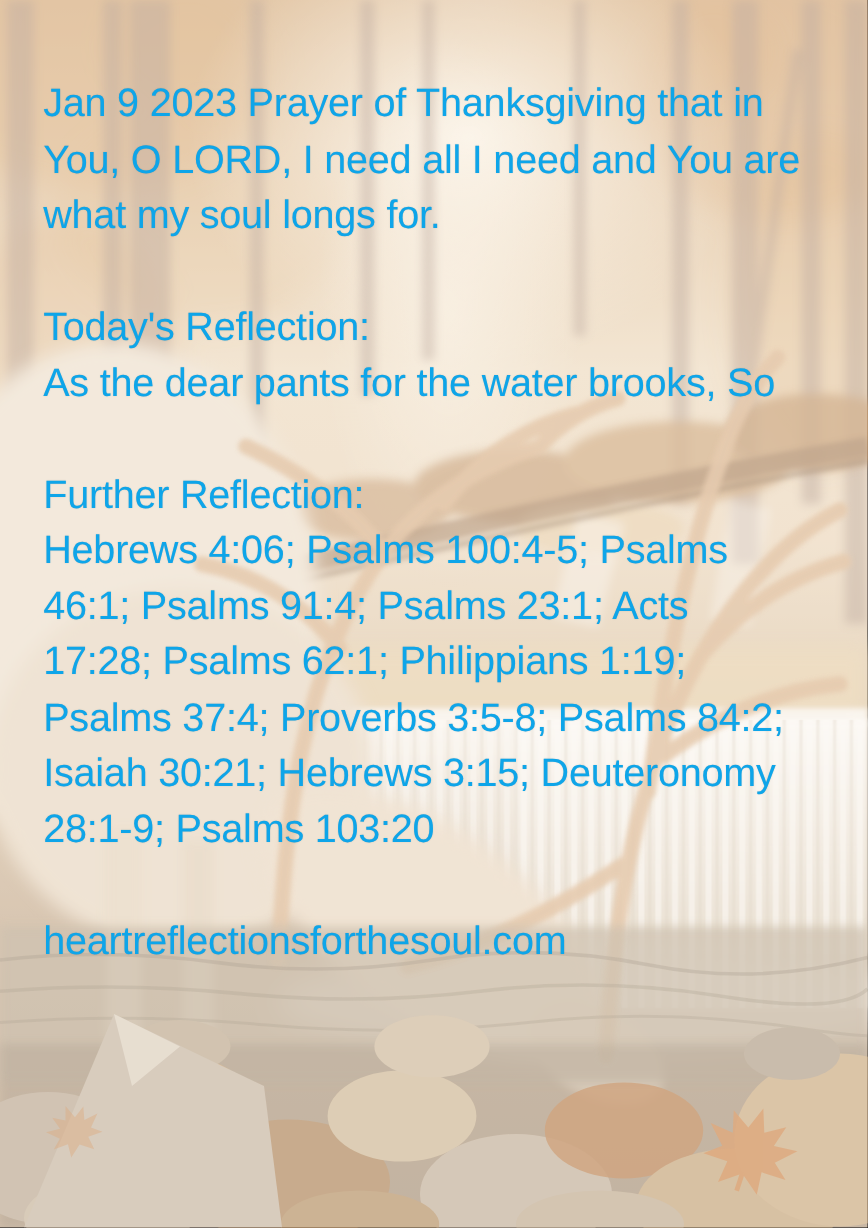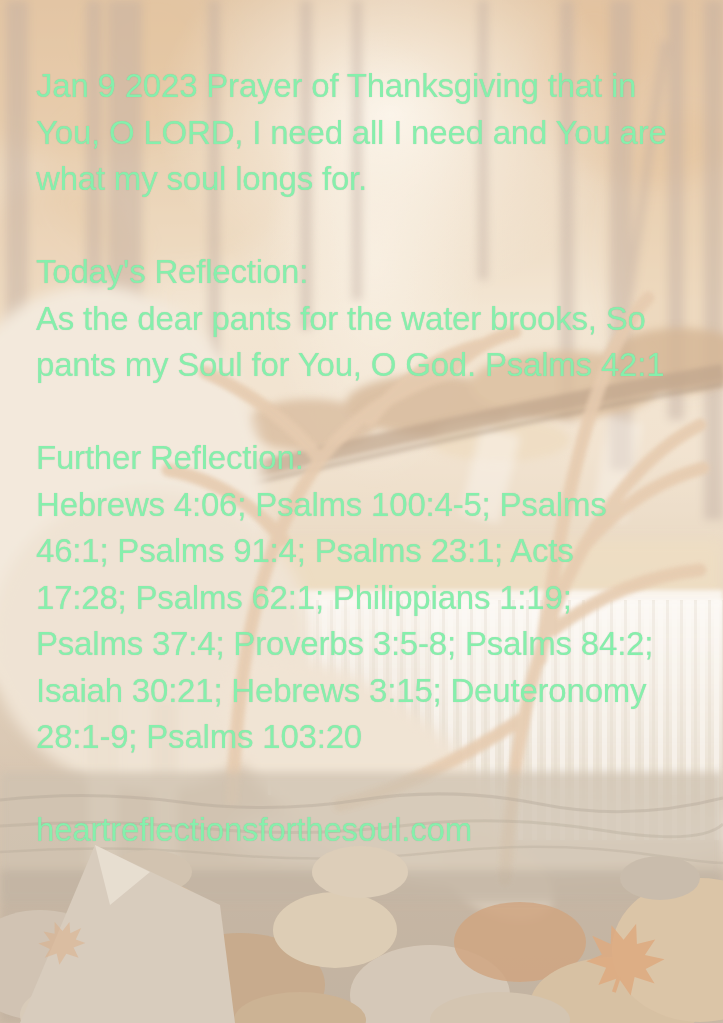--- a/index.html
+++ b/index.html
@@ -5,21 +5,21 @@
   html,body{margin:0;padding:0;background:#222;}
   .canvas{
     position:relative;width:723px;height:1023px;overflow:hidden;
     font-family:"Liberation Sans",sans-serif;
   }
   .scene{position:absolute;inset:0;}
   .scene svg{display:block;width:723px;height:1023px;}
   .text-layer{
     position:absolute;top:0;left:36px;right:26px;
     padding-top:63px;
-    color:#86efac;
+    color:#0ea5e9;
     font-size:33px;line-height:46.5px;font-weight:400;
     letter-spacing:-0.2px;
     text-shadow:0 0 1px rgba(76,67,55,0.25);
   }
   .para{margin:0 0 46.5px 0;}
   .line{white-space:nowrap;}
 </style>
 </head>
 <body>
 
@@ -189,21 +189,20 @@
 
     <div class="para">
       <div class="line">Jan 9 2023 Prayer of Thanksgiving that in</div>
       <div class="line">You, O LORD, I need all I need and You are</div>
       <div class="line">what my soul longs for.</div>
     </div>
 
     <div class="para">
       <div class="line">Today's Reflection:</div>
       <div class="line">As the dear pants for the water brooks, So</div>
-      <div class="line">pants my Soul for You, O God. Psalms 42:1</div>
     </div>
 
     <div class="para">
       <div class="line">Further Reflection:</div>
       <div class="line">Hebrews 4:06; Psalms 100:4-5; Psalms</div>
       <div class="line">46:1; Psalms 91:4; Psalms 23:1; Acts</div>
       <div class="line">17:28; Psalms 62:1; Philippians 1:19;</div>
       <div class="line">Psalms 37:4; Proverbs 3:5-8; Psalms 84:2;</div>
       <div class="line">Isaiah 30:21; Hebrews 3:15; Deuteronomy</div>
       <div class="line">28:1-9; Psalms 103:20</div>

